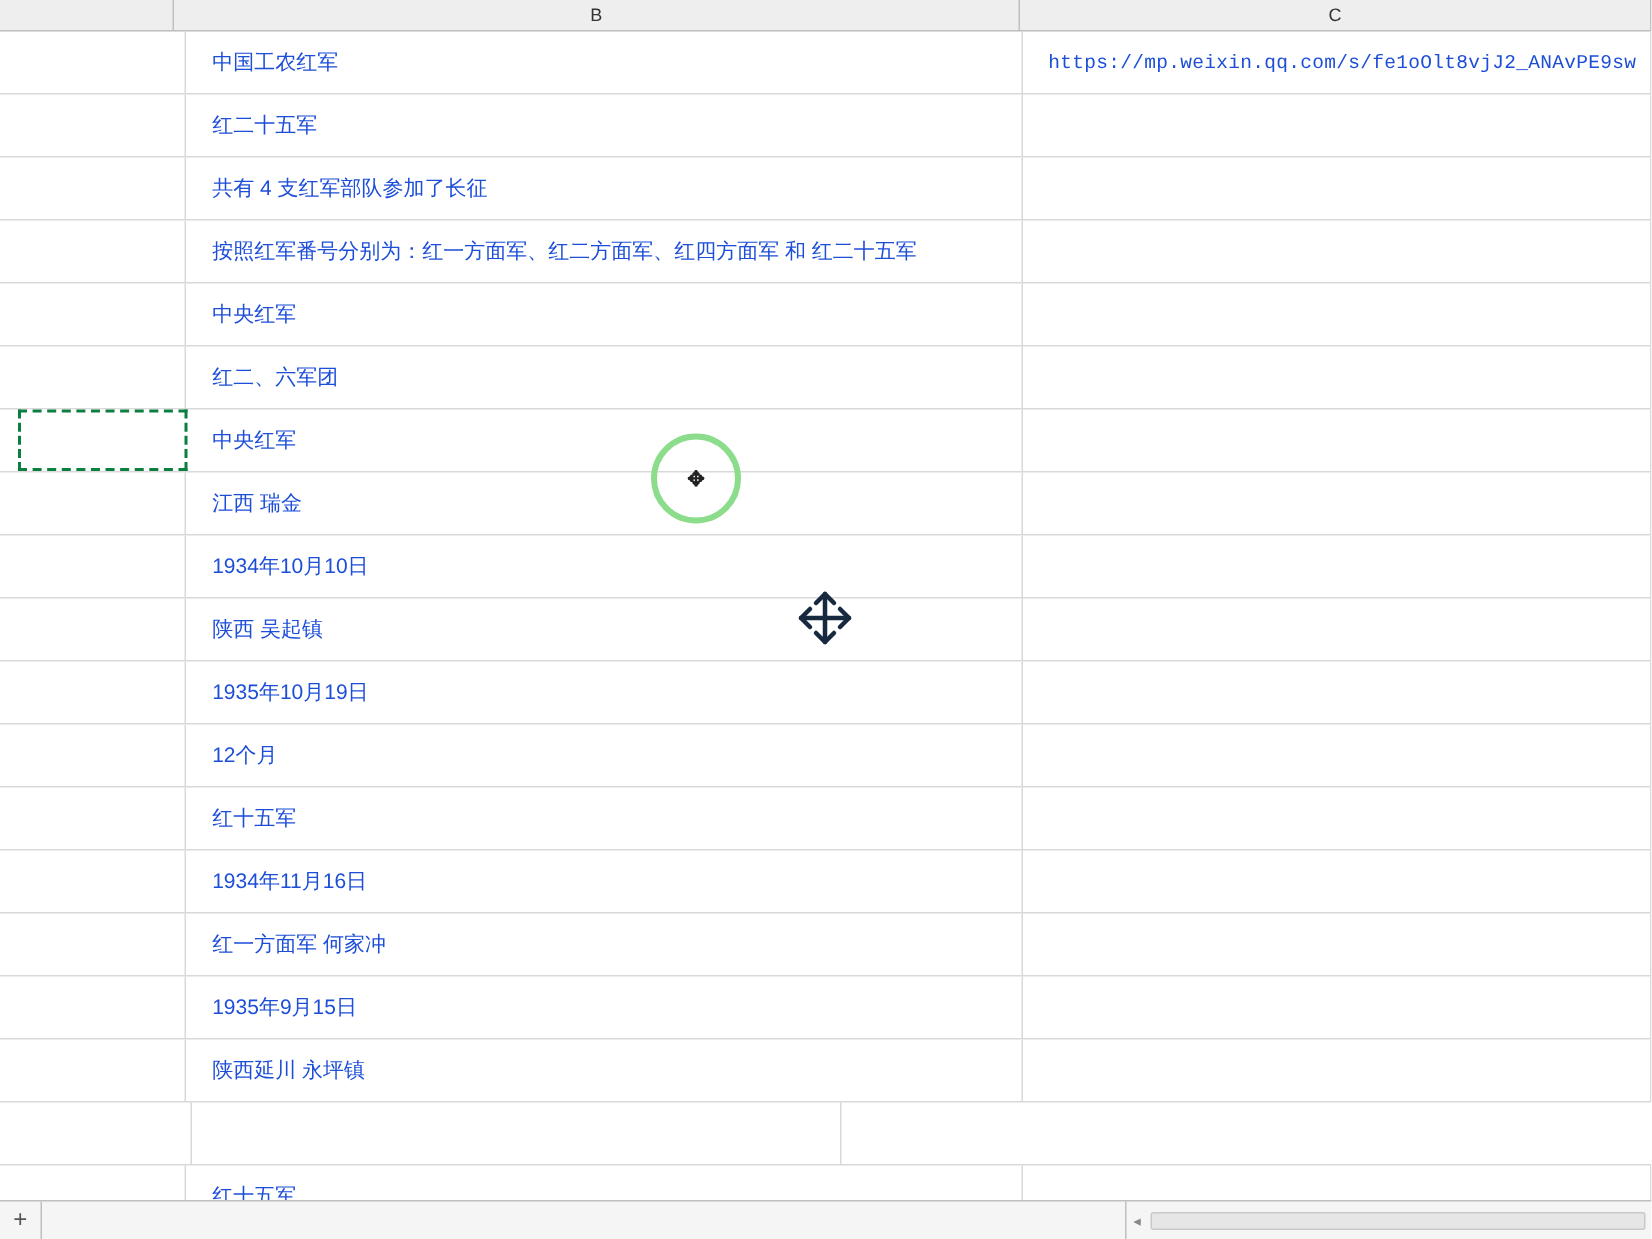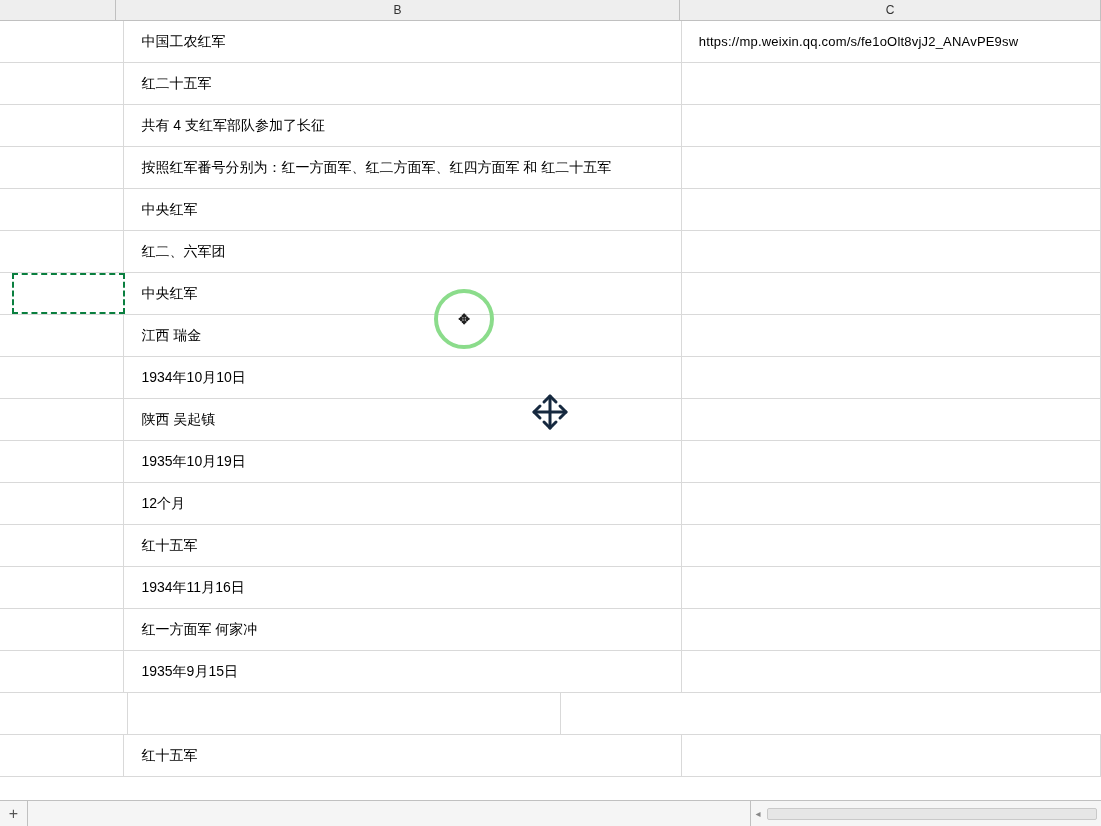--- a/index.html
+++ b/index.html
@@ -41,26 +41,26 @@
     height: 42px;
     border-bottom: 1px solid #d9d9d9;
   }
   .cell {
     display: flex;
     align-items: center;
     padding: 0 5px;
     border-right: 1px solid #d9d9d9;
     overflow: hidden;
     white-space: nowrap;
-    color: #000000;
+    color: #1d4ed8;
     margin-left: 12px;
   }
   .col-a { width: 116px; }
   .col-b { width: 564px; font-size: 14px; }
-  .col-c { width: 421px; font-family: Liberation Sans, sans-serif; font-size: 13px; letter-spacing: 0.2px; }
+  .col-c { width: 421px; font-family: Liberation Mono, monospace; font-size: 13px; letter-spacing: 0.2px; }
   .col-a.selected {
     border: 2px dashed #0a7f3f;
     background: #fff;
   }
   
   .loading-circle {
     position: absolute;
     width: 60px; height: 60px;
     border: 4px solid #8bdc8b;
     border-radius: 50%;
@@ -208,20 +208,25 @@
         <div class="cell col-c"></div>
       </div>
       <div class="row">
         <div class="cell col-a"></div>
         <div class="cell col-b">红一方面军 何家冲</div>
         <div class="cell col-c"></div>
       </div>
       <div class="row">
         <div class="cell col-a"></div>
         <div class="cell col-b">1935年9月15日</div>
+        <div class="cell col-c"></div>
+      </div>
+      <div class="row">
+        <div class="cell col-a"></div>
+        <div class="cell col-b">陕西延川 永坪镇</div>
         <div class="cell col-c"></div>
       </div>
       <div class="row">
         <div class="cell col-a"></div>
         <div class="cell col-c"></div>
       </div>
       <div class="row">
         <div class="cell col-a"></div>
         <div class="cell col-b">红十五军</div>
         <div class="cell col-c"></div>

